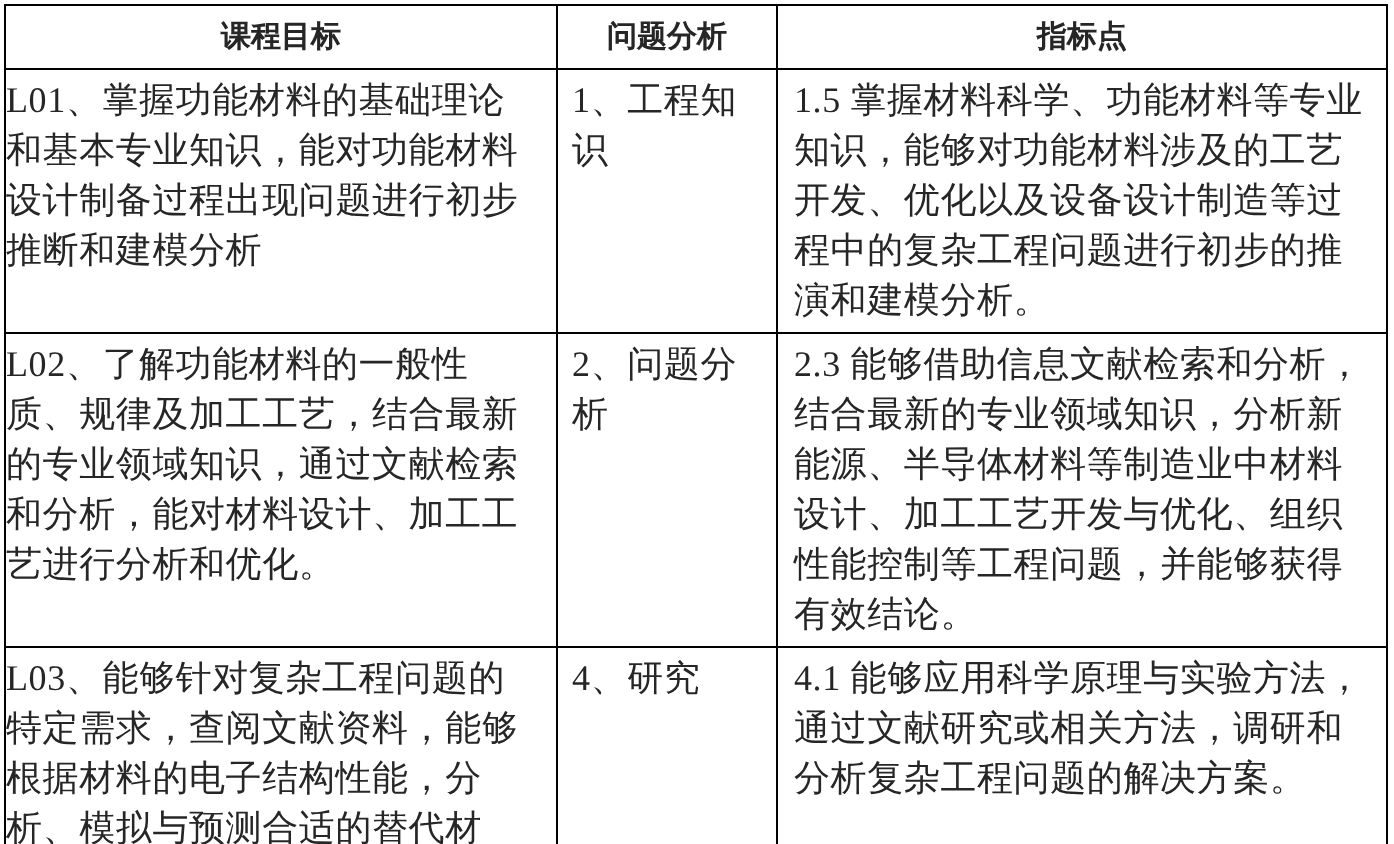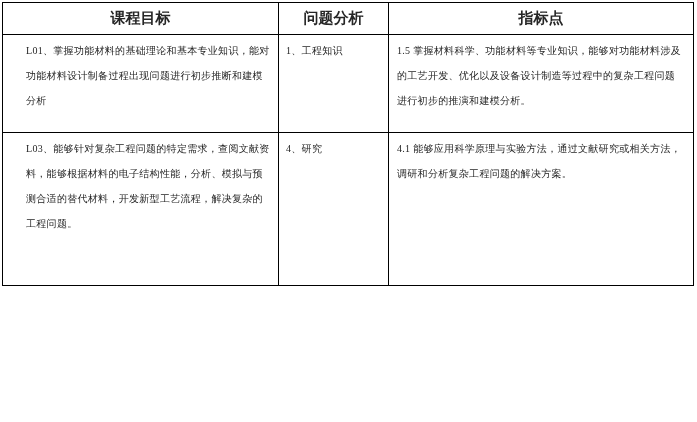--- a/index.html
+++ b/index.html
@@ -37,25 +37,25 @@
   .course-table th {
     height: 32px;
     font-size: 15px;
     font-weight: bold;
     text-align: center;
     vertical-align: middle;
     padding: 1px 4px;
     font-family: Liberation Serif, serif;
   }
   .course-table td {
-    font-size: 10px;
+    font-size: 18px;
     line-height: 25px;
     vertical-align: top;
     text-align: left;
-    padding: 3px 8px 3px 23px;
+    padding: 3px 8px 3px 0;
     letter-spacing: 0.3px;
   }
   .course-table td.requirement {
     padding-left: 7px;
     margin-left: 12px;
   }
   .course-table td.indicator {
     padding-left: 8px;
   }
   tr.row-0 td { height: 98px; }
@@ -81,20 +81,25 @@
         <th>问题分析</th>
         <th>指标点</th>
       </tr>
     </thead>
     <tbody>
       <tr class="body-row row-0">
         <td class="objective">L01、掌握功能材料的基础理论和基本专业知识，能对功能材料设计制备过程出现问题进行初步推断和建模分析</td>
         <td class="requirement">1、工程知识</td>
         <td class="indicator">1.5 掌握材料科学、功能材料等专业知识，能够对功能材料涉及的工艺开发、优化以及设备设计制造等过程中的复杂工程问题进行初步的推演和建模分析。</td>
       </tr>
+      <tr class="body-row row-1">
+        <td class="objective">L02、了解功能材料的一般性质、规律及加工工艺，结合最新的专业领域知识，通过文献检索和分析，能对材料设计、加工工艺进行分析和优化。</td>
+        <td class="requirement">2、问题分析</td>
+        <td class="indicator">2.3 能够借助信息文献检索和分析，结合最新的专业领域知识，分析新能源、半导体材料等制造业中材料设计、加工工艺开发与优化、组织性能控制等工程问题，并能够获得有效结论。</td>
+      </tr>
       <tr class="body-row row-2">
         <td class="objective">L03、能够针对复杂工程问题的特定需求，查阅文献资料，能够根据材料的电子结构性能，分析、模拟与预测合适的替代材料，开发新型工艺流程，解决复杂的工程问题。</td>
         <td class="requirement">4、研究</td>
         <td class="indicator">4.1 能够应用科学原理与实验方法，通过文献研究或相关方法，调研和分析复杂工程问题的解决方案。</td>
       </tr>
     </tbody>
   </table>
 </div>
 
 </body></html>

